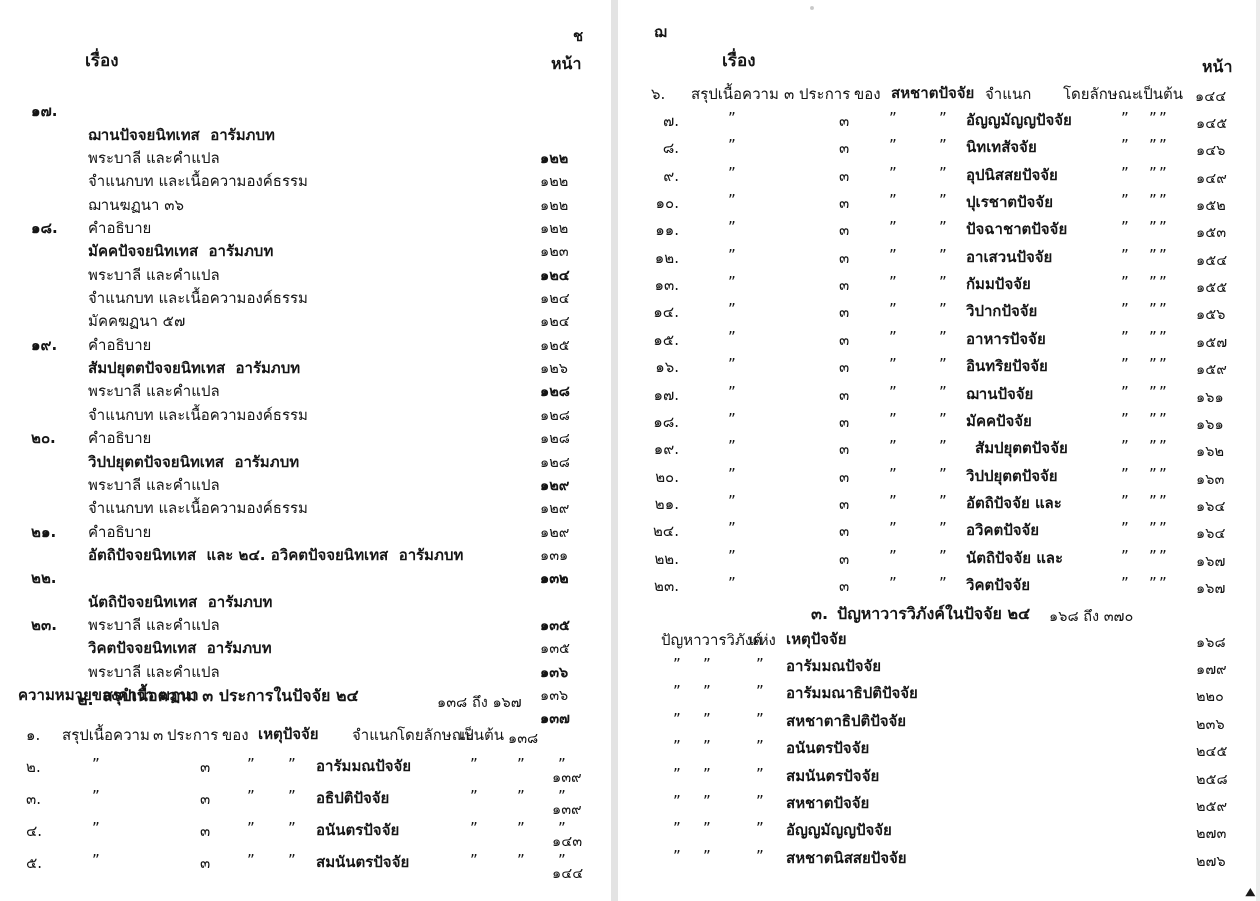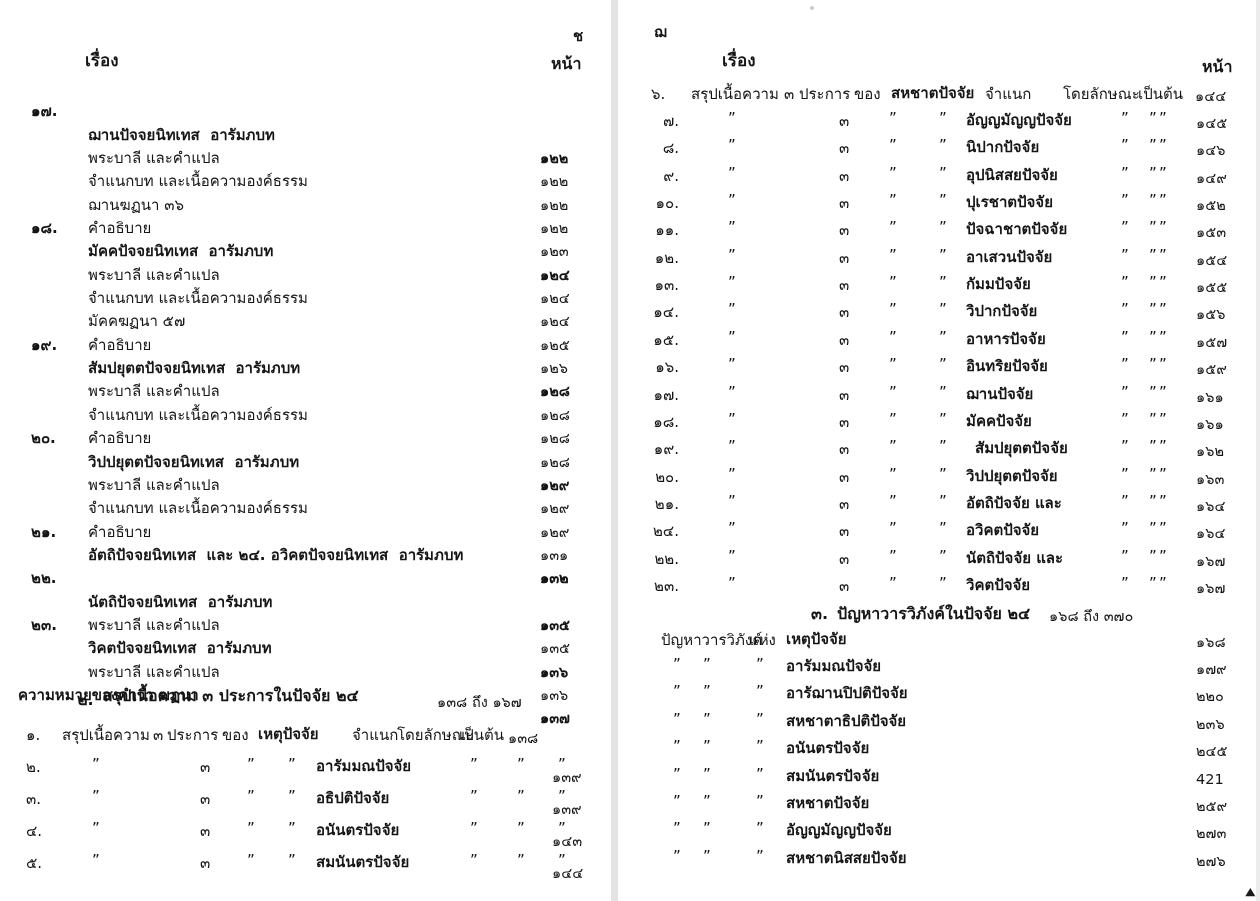--- a/index.html
+++ b/index.html
@@ -298,21 +298,21 @@
           <span style="left:528px;top:3px;left:570px;left:528px;">”</span>
           <span class="pg" style="left:575px;top:7px;">๑๔๕</span>
         </div>
 
         <div class="arow rpt" style="left: 0px; width: 639px; height: 27.35px; top: 136.35px;">
           <span style="left:24px;top:5px;width:34px;text-align:right;">๘.</span>
           <span style="left:107px;top:3px;">”</span>
           <span style="left:218px;top:5px;">๓</span>
           <span style="left:268px;top:3px;">”</span>
           <span style="left:318px;top:3px;">”</span>
-          <span class="bold" style="left:345px;top:4px;">นิปากปัจจัย</span>
+          <span class="bold" style="left:345px;top:4px;">นิทเทสัจจัย</span>
           <span style="left:398px;top:3px;left:500px;">”</span>
           <span style="left:476px;top:3px;left:538px;">”</span>
           <span style="left:528px;top:3px;left:570px;left:528px;">”</span>
           <span class="pg" style="left:575px;top:7px;text-align:right;">๑๔๖</span>
         </div>
 
         <div class="arow rpt" style="left: 0px; width: 639px; height: 27.35px; top: 163.7px;">
           <span style="left:24px;top:5px;width:34px;text-align:right;">๙.</span>
           <span style="left:107px;top:3px;">”</span>
           <span style="left:218px;top:5px;">๓</span>
@@ -541,21 +541,21 @@
           <span style="left:82px;top:3px;">”</span>
           <span style="left:135px;top:3px;">”</span>
           <span class="bold" style="left:165px;top:4px;">อารัมมณปัจจัย</span>
           <span class="pg" style="left:575px;top:7px;">๑๗๙</span>
         </div>
 
         <div class="arow rpt" style="left: 0px; width: 639px; height: 27.4px; top: 682.4px;">
           <span style="left:52px;top:3px;">”</span>
           <span style="left:82px;top:3px;">”</span>
           <span style="left:135px;top:3px;">”</span>
-          <span class="bold" style="left:165px;top:4px;">อารัฌานปิปติปัจจัย</span>
+          <span class="bold" style="left:165px;top:4px;">อารัมมณาธิปติปัจจัย</span>
           <span class="pg" style="left:575px;top:7px;">๒๒๐</span>
         </div>
 
         <div class="arow rpt" style="left: 0px; width: 639px; height: 27.4px; top: 709.8px;">
           <span style="left:52px;top:3px;">”</span>
           <span style="left:82px;top:3px;">”</span>
           <span style="left:135px;top:3px;">”</span>
           <span class="bold" style="left:165px;top:4px;">สหชาตาธิปติปัจจัย</span>
           <span class="pg" style="left:575px;top:7px;">๒๓๖</span>
         </div>
@@ -566,21 +566,21 @@
           <span style="left:135px;top:3px;">”</span>
           <span class="bold" style="left:165px;top:4px;">อนันตรปัจจัย</span>
           <span class="pg" style="left:575px;top:7px;">๒๔๕</span>
         </div>
 
         <div class="arow rpt" style="left: 0px; width: 639px; height: 27.4px; top: 764.6px;">
           <span style="left:52px;top:3px;">”</span>
           <span style="left:82px;top:3px;">”</span>
           <span style="left:135px;top:3px;">”</span>
           <span class="bold" style="left:165px;top:4px;">สมนันตรปัจจัย</span>
-          <span class="pg" style="left:575px;top:7px;">421</span>
+          <span class="pg" style="left:575px;top:7px;">๒๕๘</span>
         </div>
 
         <div class="arow rpt" style="left: 0px; width: 639px; height: 27.4px; top: 792px;">
           <span style="left:52px;top:3px;">”</span>
           <span style="left:82px;top:3px;">”</span>
           <span style="left:135px;top:3px;">”</span>
           <span class="bold" style="left:165px;top:4px;">สหชาตปัจจัย</span>
           <span class="pg" style="left:575px;top:7px;">๒๕๙</span>
         </div>
 

